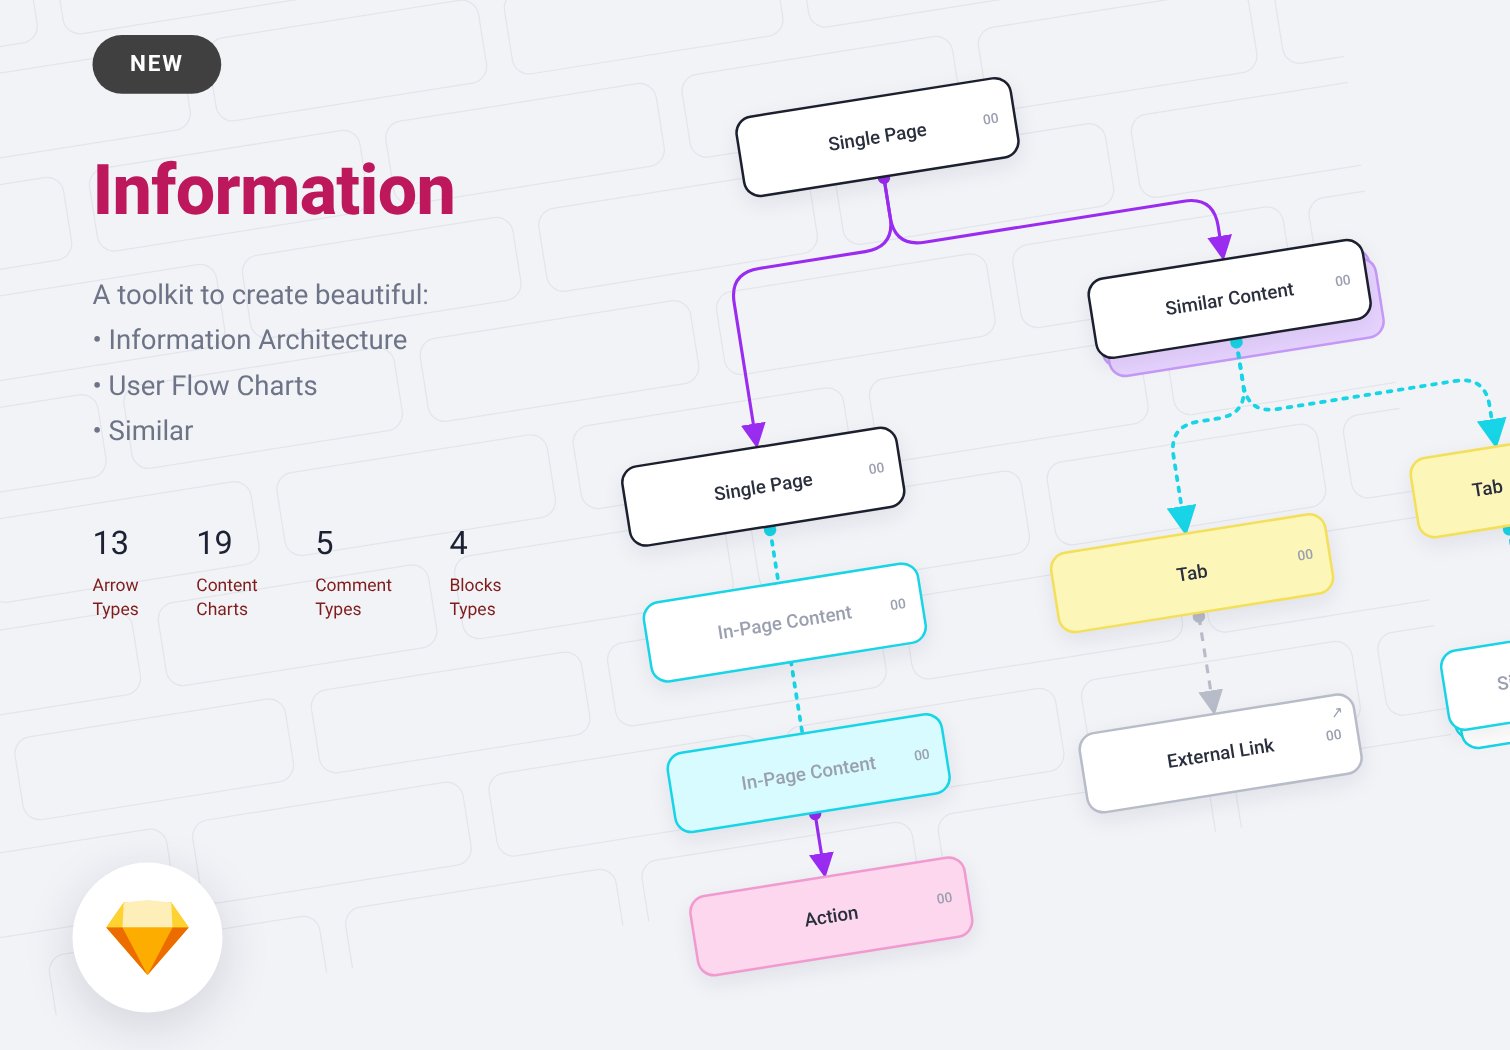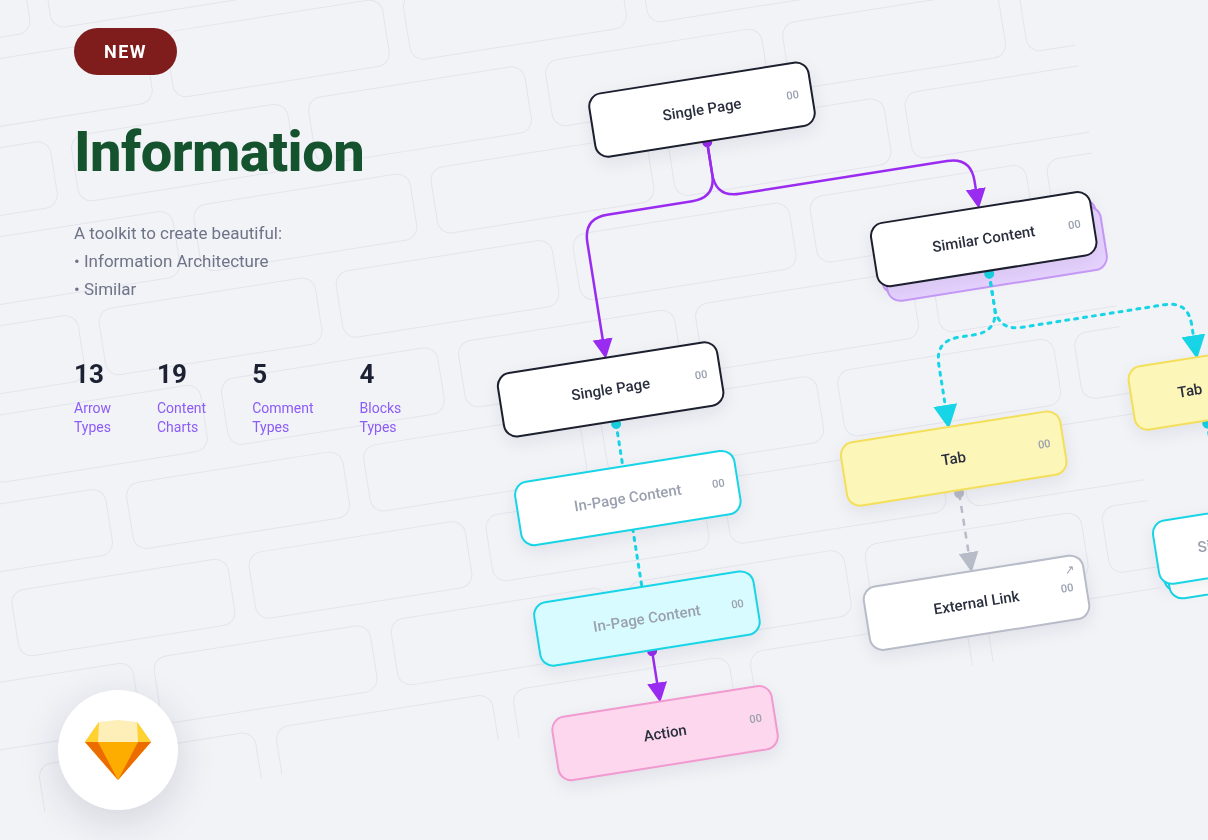--- a/index.html
+++ b/index.html
@@ -8,26 +8,26 @@
     font-family:-apple-system,BlinkMacSystemFont,"Segoe UI",Roboto,sans-serif;
     background:#f2f3f7;position:relative;
   }
   
   .bg-grid{position:absolute;inset:0;overflow:hidden;opacity:1;transform:rotate(-9deg) translate(-80px,-120px);pointer-events:none}
   .bg-grid .row{display:flex;gap:20px;margin-bottom:20px;margin-left:-40px}
   .bg-grid .row:nth-child(even){margin-left:70px}
   .bg-grid .cell{width:220px;height:68px;border:1px solid #e3e5ec;border-radius:14px;flex:0 0 auto}
   
   .left{position:absolute;left:74px;top:28px;width:370px}
-  .badge{display:inline-block;background:#7f1d1d;color:#fff;font-weight:700;font-size:18px;letter-spacing:.08em;padding:13px 30px;border-radius:999px}
-  .title{margin-top:48px;font-weight:800;color:#14532d;font-size:56px;line-height:1.07;letter-spacing:-.01em}
-  .sub{margin-top:36px;color:#6e7487;font-size:17px;line-height:1.65}
+  .badge{display:inline-block;background:#404040;color:#fff;font-weight:700;font-size:18px;letter-spacing:.08em;padding:13px 30px;border-radius:999px}
+  .title{margin-top:48px;font-weight:800;color:#be185d;font-size:56px;line-height:1.07;letter-spacing:-.01em}
+  .sub{margin-top:36px;color:#6e7487;font-size:22px;line-height:1.65}
   .stats{margin-top:56px;display:flex;gap:46px}
-  .stat .n{font-weight:700;color:#1c2233;font-size:26px}
-  .stat .l{margin-top:10px;color:#8b5cf6;font-size:14px;line-height:1.35;white-space:pre-line}
+  .stat .n{font-weight:400;color:#1c2233;font-size:26px}
+  .stat .l{margin-top:10px;color:#7f1d1d;font-size:14px;line-height:1.35;white-space:pre-line}
   .sketch-badge{position:absolute;left:58px;top:690px;width:120px;height:120px;border-radius:60px;background:#fff;box-shadow:0 10px 40px rgba(30,35,60,.15);display:flex;align-items:center;justify-content:center}
   
   .canvas{position:absolute;left:430px;top:0;width:790px;height:840px;transform:rotate(-9deg);transform-origin:390px 420px}
   .node{
     position:absolute;width:224px;height:66px;border-radius:14px;background:#fff;
     border:2px solid #1c1f2e;display:flex;align-items:center;justify-content:center;
     font-size:15px;color:#2a2f3e;font-weight:500;
     box-shadow:0 6px 18px rgba(20,25,50,.08);
   }
   .node .num{position:absolute;right:12px;top:50%;transform:translateY(-50%);font-size:11px;color:#9aa0af}
@@ -138,20 +138,21 @@
 </div>
 
 <div class="left">
   <span class="badge">NEW</span>
   <h1 class="title">
     <span>Information</span><br>
   </h1>
   <div class="sub">
     <div>A toolkit to create beautiful:</div>
     <div>• <span>Information Architecture</span></div>
+    <div>• <span>User Flow Charts</span></div>
     <div>• <span>Similar</span></div>
   </div>
   <div class="stats">
     <div class="stat">
       <div class="n">13</div>
       <div class="l">Arrow
 Types</div>
     </div>
     <div class="stat">
       <div class="n">19</div>

